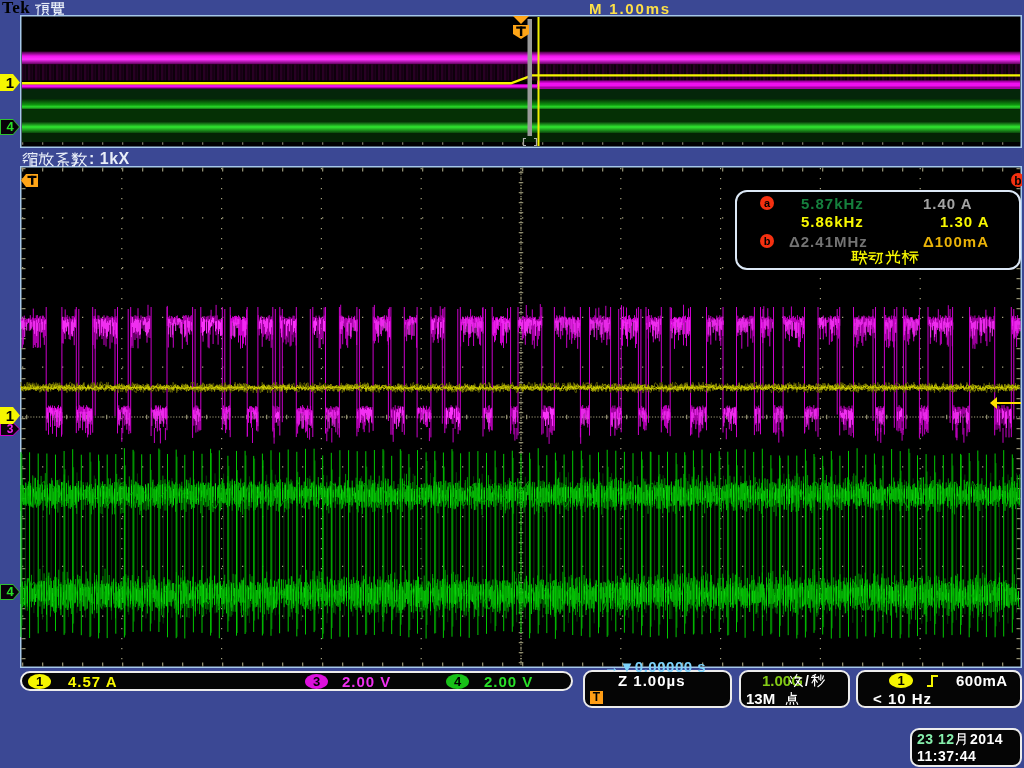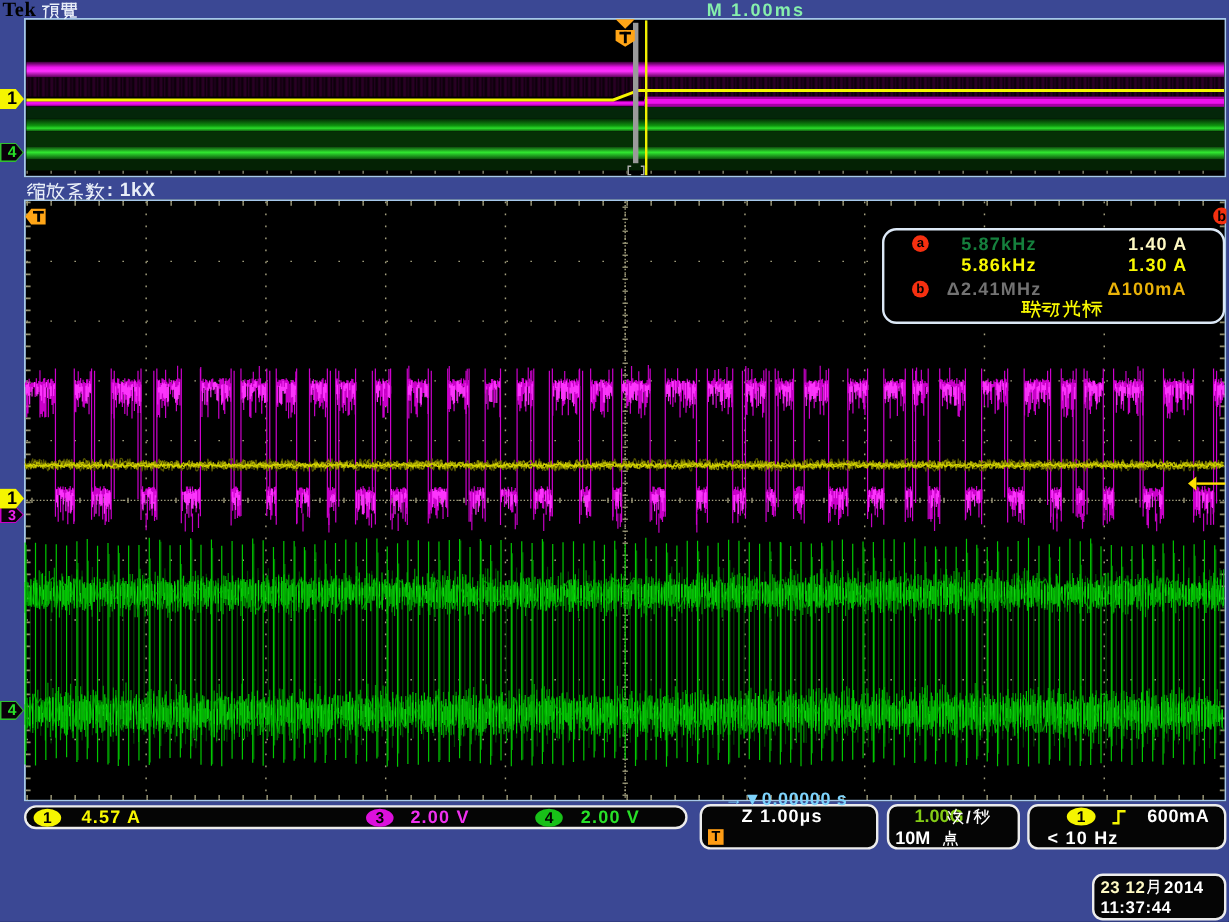--- a/index.html
+++ b/index.html
@@ -141,21 +141,21 @@
         <polyline points="28.1,1.9 28.1,6.5"></polyline>
         <polyline points="17.1,4.2 28.1,4.2"></polyline>
         <polyline points="16.5,6.5 28.7,6.5"></polyline>
         <polyline points="19.4,8.0 19.4,11.7 25.8,11.7"></polyline>
         <polyline points="19.4,8.0 25.8,8.0 25.8,11.7"></polyline>
         <polyline points="19.4,9.8 25.8,9.8"></polyline>
         <polyline points="21.5,11.7 19.1,14.3"></polyline>
         <polyline points="23.8,11.7 23.8,13.2 28.4,13.2"></polyline>
       </g>
     </svg>
-    <div style="position:absolute;left:589px;top:0px;color:#86efac;font:bold 15px 'Liberation Sans';letter-spacing:1.8px;white-space:nowrap">M 1.00ms</div>
+    <div style="position:absolute;left:589px;top:0px;color:#fde047;font:bold 15px 'Liberation Sans';letter-spacing:1.8px;white-space:nowrap">M 1.00ms</div>
     <svg width="80" height="19" style="position:absolute;left:22px;top:151px">
       <g fill="none" stroke="#e8eef8" stroke-width="1.20" stroke-linecap="square" opacity="1.0">
         <polyline points="4.3,2.4 1.2,4.9"></polyline>
         <polyline points="4.7,4.9 1.6,7.7"></polyline>
         <polyline points="1.2,9.6 5.3,9.6"></polyline>
         <polyline points="3.1,9.6 2.2,11.7"></polyline>
         <polyline points="6.2,4.0 6.2,2.7 14.9,2.7 14.9,4.0"></polyline>
         <polyline points="10.5,1.8 10.5,2.7"></polyline>
         <polyline points="7.4,4.9 6.5,6.8"></polyline>
         <polyline points="8.1,7.1 8.1,14.8"></polyline>
@@ -200,21 +200,21 @@
     <div style="position:absolute;left:1px;top:120px;width:18px;height:14px;background:#0a000a;clip-path:polygon(0 0,12px 0,100% 50%,12px 100%,0 100%);color:#28e028;font:bold 13px 'Liberation Sans';text-align:center;line-height:14px;z-index:4">4</div>
     <div style="position:absolute;left:0px;top:407px;width:20px;height:17px;background:#f5f500;clip-path:polygon(0 0,13px 0,100% 50%,13px 100%,0 100%);color:#000;font:bold 15px 'Liberation Sans';text-align:center;line-height:17px;z-index:6">1</div>
     <div style="position:absolute;left:0;top:422px;width:20px;height:14px;background:#cc00cc;clip-path:polygon(0 0,13px 0,100% 50%,13px 100%,0 100%);z-index:5"></div>
     <div style="position:absolute;left:1px;top:423px;width:18px;height:12px;background:#0a000a;clip-path:polygon(0 0,12px 0,100% 50%,12px 100%,0 100%);color:#ee22ee;font:bold 12px 'Liberation Sans';text-align:center;line-height:12px;z-index:5">3</div>
     <div style="position:absolute;left:0;top:584px;width:20px;height:16px;background:#30c030;clip-path:polygon(0 0,13px 0,100% 50%,13px 100%,0 100%);z-index:4"></div>
     <div style="position:absolute;left:1px;top:585px;width:18px;height:14px;background:#0a000a;clip-path:polygon(0 0,12px 0,100% 50%,12px 100%,0 100%);color:#28e028;font:bold 13px 'Liberation Sans';text-align:center;line-height:14px;z-index:4">4</div>
 <div style="position:absolute;left:735px;top:190px;width:286px;height:80px;background:#000;border:2px solid #dce8f6;border-radius:12px;box-sizing:border-box;z-index:7">
       <div style="position:absolute;left:23px;top:4px;width:14px;height:14px;border-radius:50%;background:#f53010;color:#000;font:bold 11px 'Liberation Sans';text-align:center;line-height:14px">a</div>
       <div style="position:absolute;left:23px;top:42px;width:14px;height:14px;border-radius:50%;background:#f53010;color:#000;font:bold 11px 'Liberation Sans';text-align:center;line-height:14px">b</div>
       <div style="position:absolute;left:64px;top:3px;color:#15803d;font:bold 15px 'Liberation Sans';letter-spacing:1px;white-space:nowrap">5.87kHz</div>
-      <div style="position:absolute;left:203px;top:3px;color:#fef9c3;font:bold 15px 'Liberation Sans';letter-spacing:1px;white-space:nowrap">1.40 A</div>
+      <div style="position:absolute;left:186px;top:3px;color:#a3a3a3;font:bold 15px 'Liberation Sans';letter-spacing:1px;white-space:nowrap">1.40 A</div>
       <div style="position:absolute;left:64px;top:21px;color:#f8f800;font:bold 15px 'Liberation Sans';letter-spacing:1px;white-space:nowrap">5.86kHz</div>
       <div style="position:absolute;left:203px;top:21px;color:#f8f800;font:bold 15px 'Liberation Sans';letter-spacing:1px;white-space:nowrap">1.30 A</div>
       <div style="position:absolute;left:52px;top:41px;color:#737373;font:bold 15px 'Liberation Sans';letter-spacing:1px;white-space:nowrap">Δ2.41MHz</div>
       <div style="position:absolute;left:186px;top:41px;color:#eab308;font:bold 15px 'Liberation Sans';letter-spacing:1px;white-space:nowrap">Δ100mA</div>
       <svg width="286" height="80" style="position:absolute;left:0;top:0">
         <g fill="none" stroke="#f8f800" stroke-width="1.40" stroke-linecap="square" opacity="1.0">
           <polyline points="115.3,59.6 120.7,59.6"></polyline>
           <polyline points="116.4,59.6 116.4,67.9"></polyline>
           <polyline points="119.4,59.6 119.4,67.9"></polyline>
           <polyline points="116.4,62.5 119.4,62.5"></polyline>
@@ -279,21 +279,21 @@
         <polyline points="22.6,4.4 28.4,4.4"></polyline>
         <polyline points="25.6,3.0 25.6,13.0"></polyline>
         <polyline points="25.1,6.3 23.1,9.7"></polyline>
         <polyline points="26.2,6.3 28.2,9.1"></polyline>
         <polyline points="31.8,2.1 31.8,7.4"></polyline>
         <polyline points="29.6,3.8 30.1,6.3"></polyline>
         <polyline points="34.3,3.0 33.5,5.8"></polyline>
         <polyline points="35.2,7.2 32.1,11.1 29.0,13.6"></polyline>
       </g>
     </svg>
-    <div style="position:absolute;left:746px;top:690px;color:#fff;font:bold 15px 'Liberation Sans';letter-spacing:0px;white-space:nowrap">10M</div>
+    <div style="position:absolute;left:746px;top:690px;color:#fff;font:bold 15px 'Liberation Sans';letter-spacing:0px;white-space:nowrap">13M</div>
     <svg width="20" height="18" style="position:absolute;left:785px;top:691px">
       <g fill="none" stroke="#fff" stroke-width="1.20" stroke-linecap="square" opacity="1.0">
         <polyline points="6.3,1.6 6.3,4.4"></polyline>
         <polyline points="6.3,4.4 11.2,4.4"></polyline>
         <polyline points="3.6,6.0 10.4,6.0 10.4,9.7"></polyline>
         <polyline points="3.6,6.0 3.6,9.7"></polyline>
         <polyline points="3.6,9.7 10.4,9.7"></polyline>
         <polyline points="3.6,7.9 10.4,7.9"></polyline>
         <polyline points="2.0,11.4 1.4,13.3"></polyline>
         <polyline points="5.3,11.6 5.0,13.3"></polyline>
@@ -302,21 +302,21 @@
       </g>
     </svg>
     <div style="position:absolute;left:856px;top:670px;width:166px;height:38px;background:#050505;border:2px solid #ececec;border-radius:9px;box-sizing:border-box"></div>
     <div style="position:absolute;left:889px;top:673px;width:24px;height:15px;border-radius:50%;background:#f5f500;color:#000;font:bold 13px 'Liberation Sans';text-align:center;line-height:15px">1</div>
     <svg width="16" height="16" style="position:absolute;left:925px;top:673px">
       <path d="M2 13 L7 13 L7 3 L13 3" fill="none" stroke="#f5f500" stroke-width="2"></path>
     </svg>
     <div style="position:absolute;left:956px;top:672px;color:#ffffff;font:bold 15px 'Liberation Sans';letter-spacing:0.5px;white-space:nowrap">600mA</div>
     <div style="position:absolute;left:873px;top:690px;color:#fff;font:bold 15px 'Liberation Sans';letter-spacing:1px;white-space:nowrap">&lt; 10 Hz</div>
 <div style="position:absolute;left:910px;top:728px;width:112px;height:39px;background:#050505;border:2px solid #ececec;border-radius:9px;box-sizing:border-box"></div>
-    <div style="position:absolute;left:917px;top:731px;color:#fef9c3;font:bold 14px 'Liberation Sans';letter-spacing:0.5px;white-space:nowrap">23 12</div>
+    <div style="position:absolute;left:917px;top:731px;color:#86efac;font:bold 14px 'Liberation Sans';letter-spacing:0.5px;white-space:nowrap">23 12</div>
     <svg width="16" height="16" style="position:absolute;left:955px;top:732px">
       <g fill="none" stroke="#fff" stroke-width="1.20" stroke-linecap="square" opacity="1.0">
         <polyline points="3.6,1.8 3.4,8.5 1.6,12.4"></polyline>
         <polyline points="3.6,1.8 9.9,1.8 9.9,11.4 8.6,12.7"></polyline>
         <polyline points="3.8,4.9 9.6,4.9"></polyline>
         <polyline points="3.8,8.0 9.6,8.0"></polyline>
       </g>
     </svg>
     <div style="position:absolute;left:970px;top:731px;color:#fff;font:bold 14px 'Liberation Sans';letter-spacing:0.5px;white-space:nowrap">2014</div>
     <div style="position:absolute;left:917px;top:748px;color:#fff;font:bold 14px 'Liberation Sans';letter-spacing:0.5px;white-space:nowrap">11:37:44</div>

